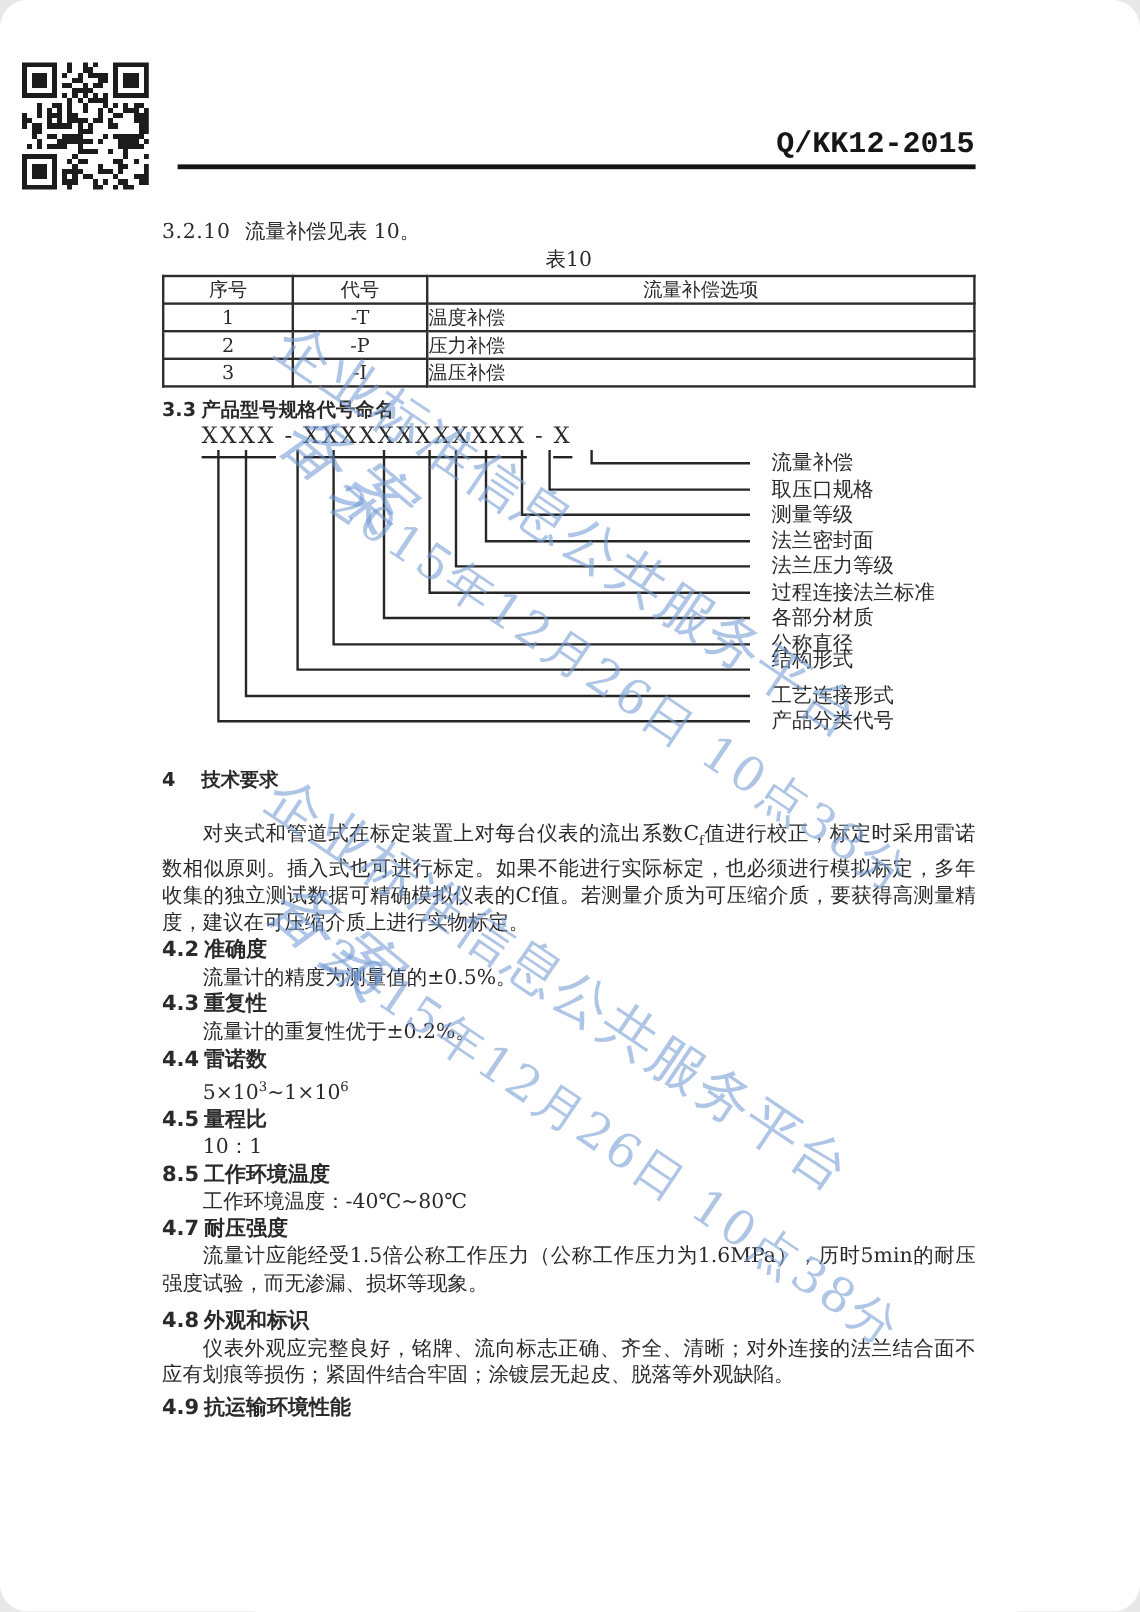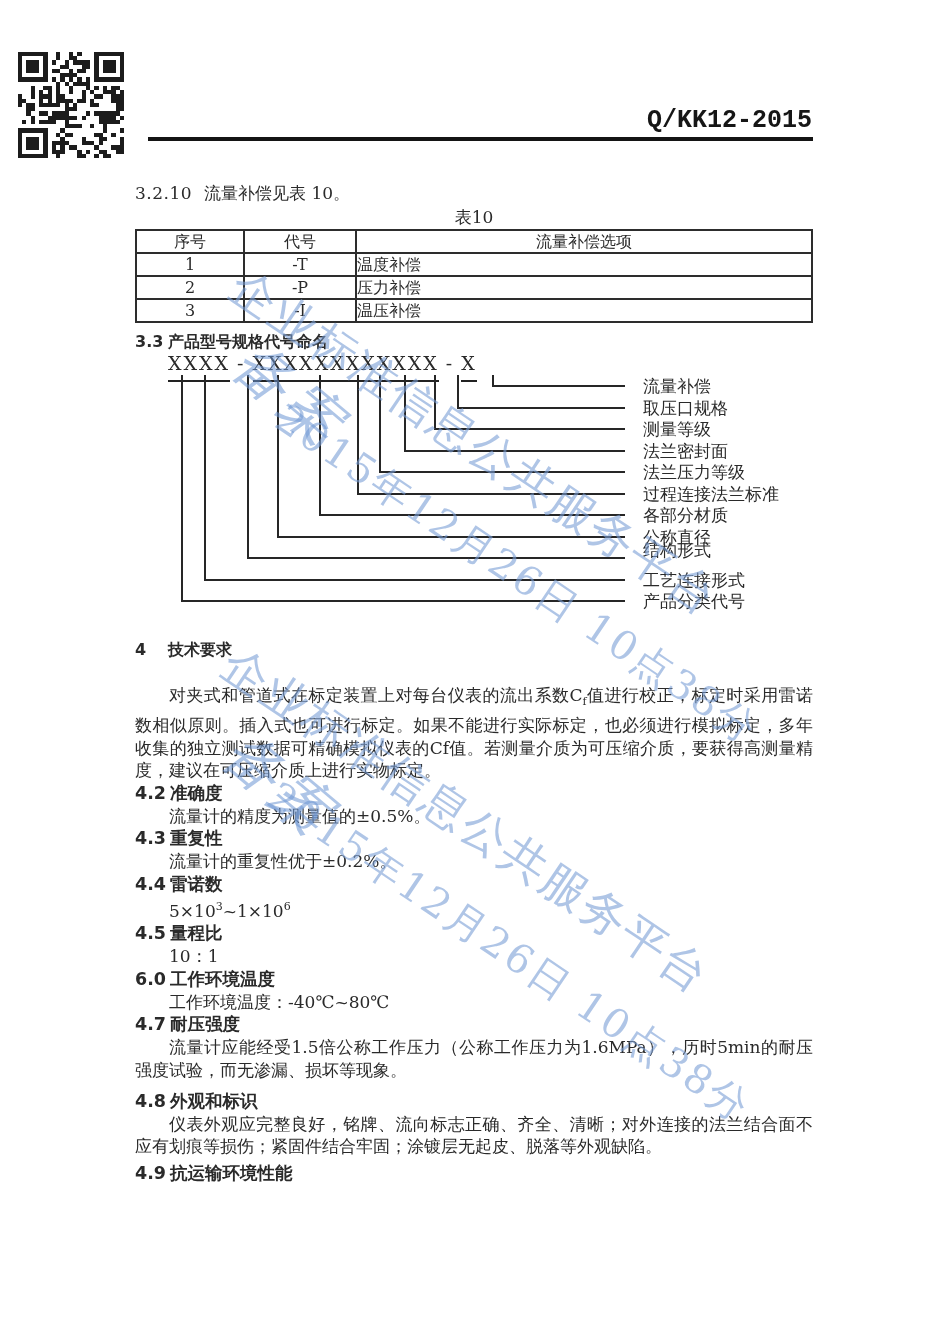--- a/index.html
+++ b/index.html
@@ -1,17 +1,17 @@
 <!DOCTYPE html>
 <html><head>
 <meta charset="utf-8">
 <style>
   html,body{margin:0;padding:0;background:#e8e8e8;}
   .page{position:relative;width:950px;height:1343px;background:#ffffff;overflow:hidden;
-        font-family:"DejaVu Serif","Liberation Serif",serif;color:#2a2a2a;margin:0 auto;}
+        font-family:"DejaVu Serif","Liberation Serif",serif;color:#2a2a2a;margin:0 auto;border-radius:23px;}
   
   .qr{position:absolute;left:18px;top:52px;width:106px;height:106px;}
   .doc-code{position:absolute;top:106px;left:512px;width:300px;text-align:right;
             font-family:"Liberation Mono",monospace;font-size:25px;font-weight:700;color:#161616;}
   .rule{position:absolute;left:148px;top:137px;width:665px;height:4px;background:#141414;}
   
   .content{position:absolute;left:135px;top:177px;width:678px;font-size:17px;line-height:22px;}
   .clause{padding-top:5px;height:23px;}
   .num{display:inline-block;margin-right:12px;letter-spacing:0.5px;}
   .caption{text-align:center;height:18px;line-height:18px;margin-top:3px;}
@@ -477,21 +477,21 @@
         </div>
         <div class="sub">
           <div class="sub-h">
             <span class="sub-num">4.5</span>
             <span class="sub-t">量程比</span>
           </div>
           <div class="sub-b">10：1</div>
         </div>
         <div class="sub">
           <div class="sub-h">
-            <span class="sub-num">6.0</span>
+            <span class="sub-num">8.5</span>
             <span class="sub-t">工作环境温度</span>
           </div>
           <div class="sub-b">工作环境温度：-40℃~80℃</div>
         </div>
         <div class="sub">
           <div class="sub-h">
             <span class="sub-num">4.7</span>
             <span class="sub-t">耐压强度</span>
           </div>
           <div class="sub-b just">流量计应能经受1.5倍公称工作压力（公称工作压力为1.6MPa），历时5min的耐压强度试验，而无渗漏、损坏等现象。</div>

